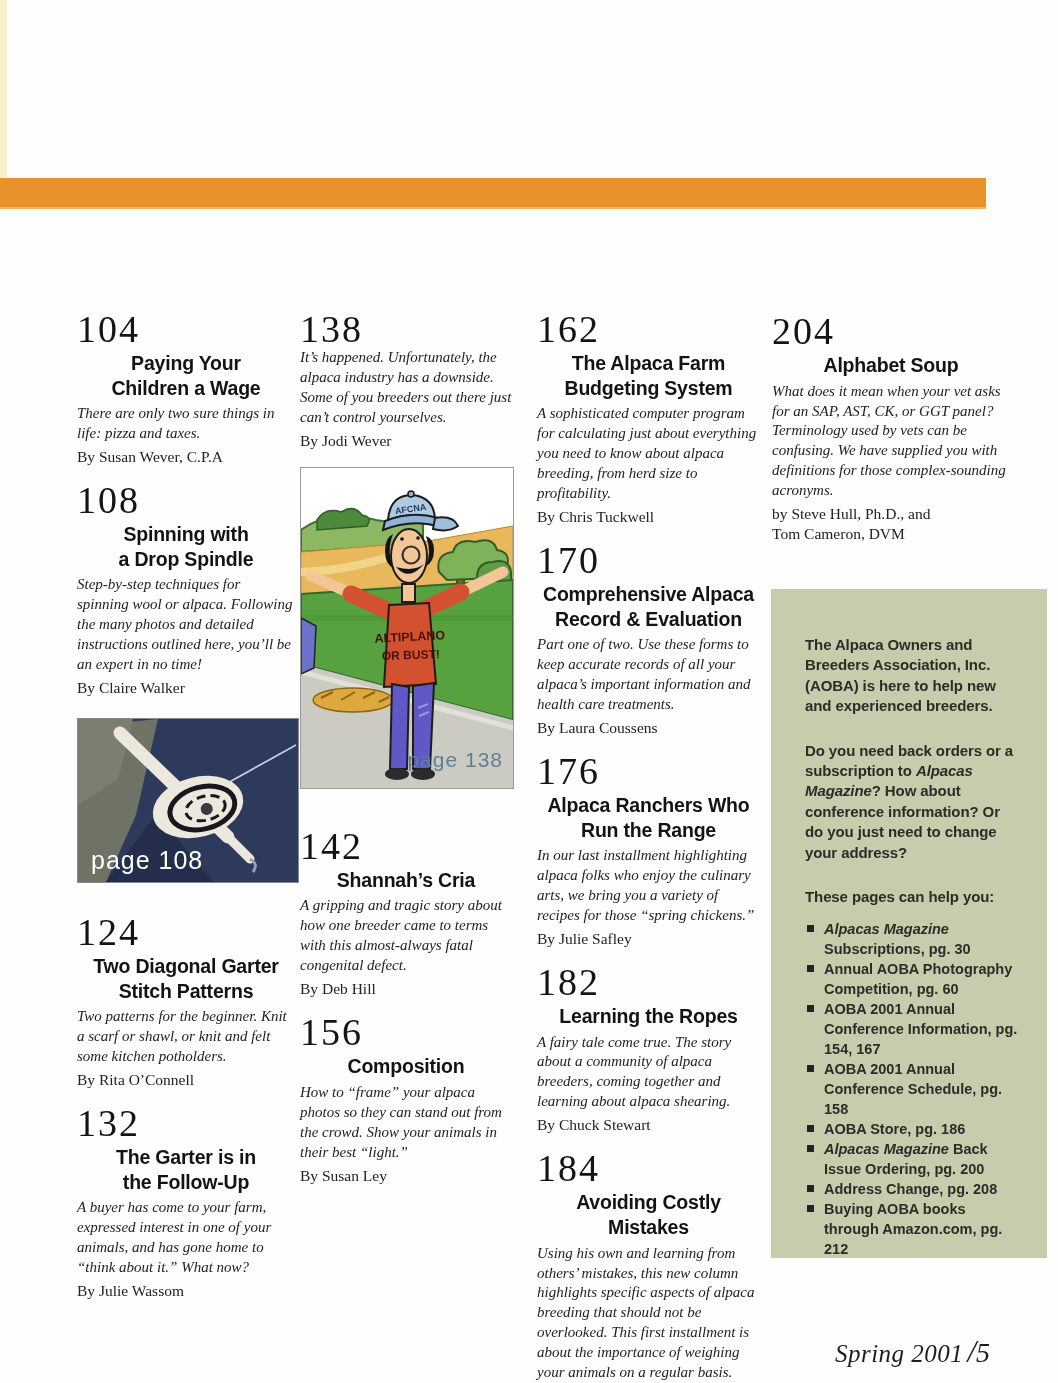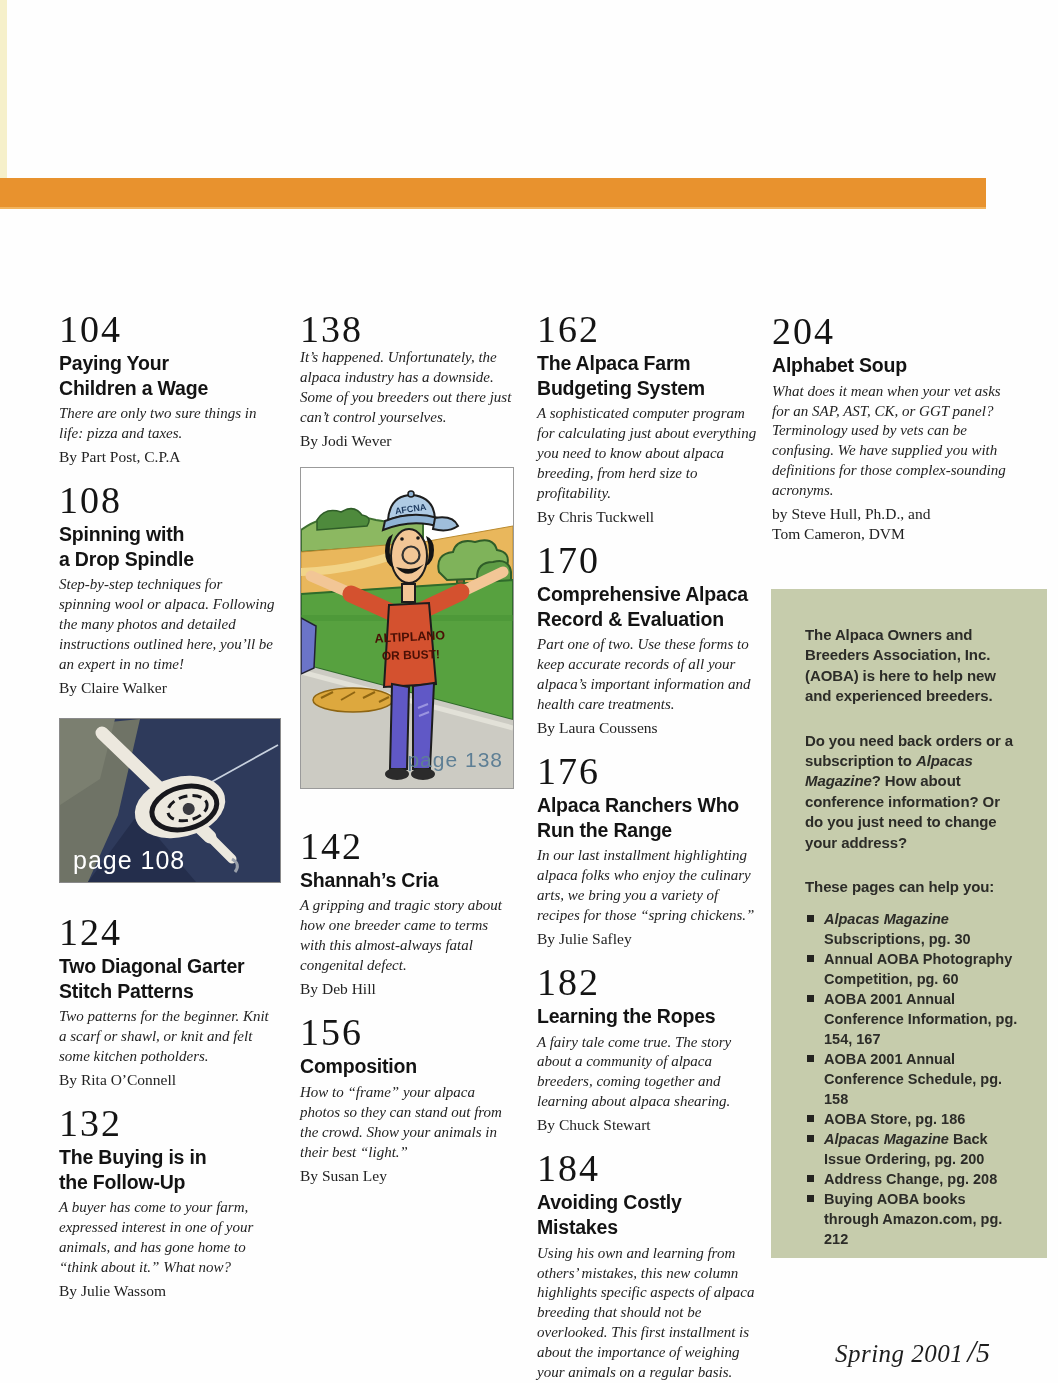--- a/index.html
+++ b/index.html
@@ -5,50 +5,50 @@
   html,body{margin:0;padding:0;background:#e8e8e8;}
   .page{
     position:relative;width:1058px;height:1383px;background:#fefefe;
     margin:0 auto;overflow:hidden;
     font-family:"Liberation Serif", serif;color:#1c1c1c;
   }
   .edge-strip{position:absolute;left:0;top:0;width:7px;height:206px;background:#f6f0ca;}
   .accent-bar{position:absolute;left:0;top:178px;width:986px;height:29px;background:#e8922e;border-bottom:2px solid #f2b45e;}
 
   .col{position:absolute;top:310px;}
-  .col1{left:59px;width:218px;}
+  .col1{left:77px;width:218px;}
   .col2{left:300px;width:212px;}
   .col3{left:537px;width:223px;}
   .col4{left:772px;width:238px;top:312px;}
 
   .entry{margin:0 0 14px 0;}
   .num{
     font-family:"Liberation Serif", serif;font-size:38px;line-height:1;
     letter-spacing:2px;color:#141414;
   }
   .title{
     font-family:"Liberation Sans", sans-serif;font-weight:bold;
     font-size:19.5px;line-height:1.26;letter-spacing:-0.2px;color:#131313;
     margin:3px 0 4px 0;
   }
-  .title span{display:block;}
+  .title span{display:block;text-align:center;}
   .desc{font-style:italic;font-size:15px;line-height:1.33;color:#222;}
   .byline{font-size:15.5px;line-height:1.3;margin-top:3px;color:#222;}
   .byline span{display:block;}
 
   figure{margin:0;}
   .photo{margin:20px 0 30px 0;width:263px;}
   .photo svg{display:block;border:1px solid #8a8a8a;}
   .cartoon{margin:16px 0 38px 0;width:212px;}
   .cartoon svg{display:block;border:1px solid #9a9a9a;}
 
   .aoba-box{
     position:absolute;left:771px;top:589px;width:276px;height:669px;
     background:#c6ccac;box-sizing:border-box;
-    padding:36px 28px 0 34px;
+    padding:46px 28px 0 34px;
     font-family:"Liberation Sans", sans-serif;font-weight:bold;
     color:#2c2c28;
   }
   .box-p{margin:0 0 24px 0;font-size:15px;line-height:1.36;letter-spacing:-0.1px;}
   .box-p.lead{margin-bottom:12px;}
   .box-list{list-style:none;margin:0 0 22px 0;padding:0;font-size:14.5px;line-height:1.38;}
   .box-list li{position:relative;padding-left:19px;}
   .box-list li::before{
     content:"";position:absolute;left:2px;top:6px;width:7px;height:7px;background:#23231f;
   }
@@ -72,21 +72,21 @@
   <div class="accent-bar"></div>
 
   <div class="col col1">
     <section class="entry">
       <div class="num">104</div>
       <div class="title">
         <span>Paying Your</span>
         <span>Children a Wage</span>
       </div>
       <div class="desc">There are only two sure things in life: pizza and taxes.</div>
-      <div class="byline">By Part Post, C.P.A</div>
+      <div class="byline">By Susan Wever, C.P.A</div>
     </section>
 
     <section class="entry">
       <div class="num">108</div>
       <div class="title">
         <span>Spinning with</span>
         <span>a Drop Spindle</span>
       </div>
       <div class="desc">Step-by-step techniques for spinning wool or alpaca. Following the many photos and detailed instructions outlined here, you’ll be an expert in no time!</div>
       <div class="byline">By Claire Walker</div>
@@ -118,21 +118,21 @@
         <span>Two Diagonal Garter</span>
         <span>Stitch Patterns</span>
       </div>
       <div class="desc">Two patterns for the beginner. Knit a scarf or shawl, or knit and felt some kitchen potholders.</div>
       <div class="byline">By Rita O’Connell</div>
     </section>
 
     <section class="entry">
       <div class="num">132</div>
       <div class="title">
-        <span>The Buying is in</span>
+        <span>The Garter is in</span>
         <span>the Follow-Up</span>
       </div>
       <div class="desc">A buyer has come to your farm, expressed interest in one of your animals, and has gone home to “think about it.” What now?</div>
       <div class="byline">By Julie Wassom</div>
     </section>
   </div>
 
   <div class="col col2">
     <section class="entry">
       <div class="num">138</div>

